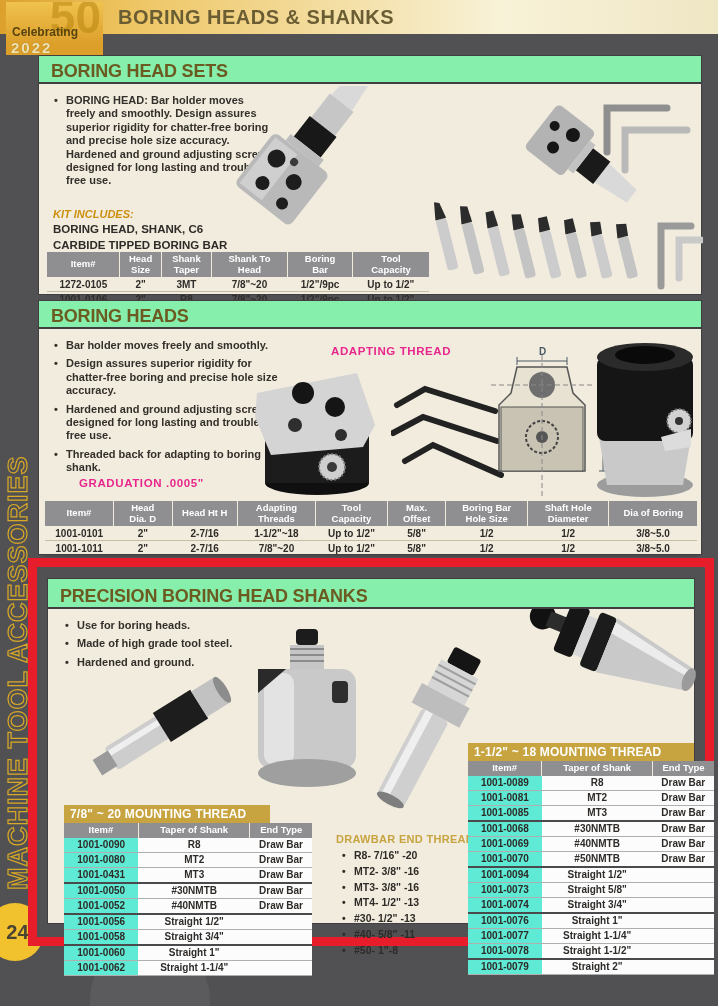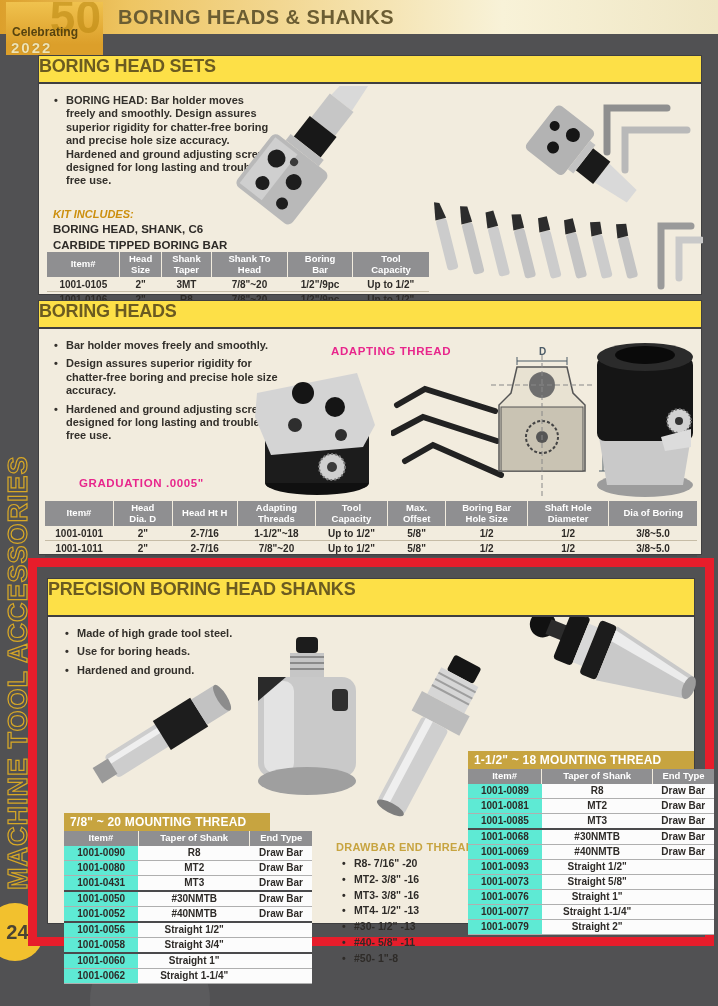--- a/index.html
+++ b/index.html
@@ -25,21 +25,21 @@
     .sidebar-text{color:transparent;-webkit-text-stroke:1.2px #D8A826;}}
   .page-circle{position:absolute;left:-14px;top:903px;width:58px;height:58px;border-radius:50%;
     background:#F2C12E;z-index:2;display:flex;align-items:center;justify-content:center;}
   .page-circle span{font-size:20px;font-weight:800;color:#4A4433;margin-left:16px;}
   .gear{position:absolute;border-radius:50%;background:#5E5E60;z-index:0;}
   .gear.g1{left:90px;top:940px;width:120px;height:120px;background:#5B5B5D;}
   .gear.g2{left:70px;top:890px;width:52px;height:62px;border-radius:10px;background:#77777A;}
 
   
   .sec{position:absolute;left:38px;width:664px;background:#F2ECDE;border:1px solid #3F3F41;}
-  .sec-head{height:28px;background:#fde047;display:flex;align-items:flex-start;padding-left:0;border-bottom:2px solid #3F3F41;}
+  .sec-head{height:28px;background:#86efac;display:flex;align-items:flex-end;padding-left:12px;border-bottom:2px solid #3F3F41;}
   .sec-head h2{margin:0;font-size:18px;font-weight:800;color:#6B5B21;letter-spacing:-.2px;}
   .sec-body{position:relative;}
 
   ul.bullets{list-style:none;margin:0;padding:0;}
   ul.bullets li{position:relative;padding-left:13px;font-size:11px;font-weight:700;color:#33302B;line-height:1.22;margin-bottom:5px;}
   ul.bullets li:before{content:"•";position:absolute;left:1px;top:0;color:#33302B;}
 
   
   table.data{border-collapse:collapse;table-layout:fixed;width:100%;}
   table.data th{background:#8F8F91;color:#FFFFFF;font-size:9.5px;font-weight:700;line-height:1.12;padding:2px 8px;border-left:1px solid #F2ECDE;}
@@ -185,21 +185,21 @@
               <th>Item#</th>
               <th>Head Size</th>
               <th>Shank Taper</th>
               <th>Shank To Head</th>
               <th>Boring Bar</th>
               <th>Tool Capacity</th>
             </tr>
           </thead>
           <tbody>
             <tr>
-              <td>1001-0105</td>
+              <td>1272-0105</td>
               <td>2"</td>
               <td>3MT</td>
               <td>7/8"~20</td>
               <td>1/2"/9pc</td>
               <td>Up to 1/2"</td>
             </tr>
             <tr>
               <td>1001-0106</td>
               <td>2"</td>
               <td>R8</td>
@@ -222,20 +222,21 @@
 
   <section class="sec" style="top:300px;height:255px;">
     <div class="sec-head">
       <h2>BORING HEADS</h2>
     </div>
     <div class="sec-body" style="height:267px;">
       <ul class="bullets abs" style="left:14px;top:10px;width:225px;">
           <li>Bar holder moves freely and smoothly.</li>
           <li>Design assures superior rigidity for chatter-free boring and precise hole size accuracy.</li>
           <li>Hardened and ground adjusting screw designed for long lasting and trouble free use.</li>
+          <li>Threaded back for adapting to boring shank.</li>
         </ul>
       <div class="magenta abs" style="left:40px;top:148px;">GRADUATION .0005"</div>
       <div class="magenta abs" style="left:292px;top:16px;">ADAPTING THREAD</div>
 
       <svg class="abs" style="left:198px;top:26px;" width="160" height="142" viewBox="0 0 160 142">
         <ellipse cx="80" cy="128" rx="52" ry="12" fill="#101010"></ellipse>
         <rect x="28" y="78" width="104" height="50" fill="#1c1c1c"></rect>
         <polygon points="20,38 120,18 138,70 126,92 34,100 18,62" fill="#d4d4d4"></polygon>
         <circle cx="66" cy="38" r="11" fill="#151515"></circle>
         <circle cx="98" cy="52" r="10" fill="#151515"></circle>
@@ -354,27 +355,27 @@
               <td>1</td>
               <td>5/8~15.0</td>
             </tr>
           </tbody>
         </table>
     </div>
   </section>
 
   <div class="red-frame">
     <section class="sec">
-      <div class="sec-head" style="height:38px;">
+      <div class="sec-head" style="height:30px;">
         <h2>PRECISION BORING HEAD SHANKS</h2>
       </div>
       <div class="sec-body" style="height:314px;">
         <ul class="bullets abs" style="left:16px;top:10px;width:225px;">
+            <li>Use for boring heads.</li>
             <li>Made of high grade tool steel.</li>
-            <li>Use for boring heads.</li>
             <li>Hardened and ground.</li>
           </ul>
 
         <svg class="abs" style="left:18px;top:44px;" width="190" height="150" viewBox="0 0 190 150">
           <g transform="rotate(-32 95 75)">
             <rect x="36" y="62" width="120" height="26" rx="4" fill="#cdcdcd"></rect>
             <rect x="36" y="66" width="120" height="6" fill="#efefef"></rect>
             <rect x="96" y="58" width="44" height="34" fill="#1d1d1d"></rect>
             <rect x="140" y="60" width="26" height="30" fill="#c2c2c2"></rect>
             <rect x="20" y="66" width="18" height="18" fill="#9a9a9a"></rect>
@@ -539,38 +540,53 @@
                 <tr>
                   <td>1001-0068</td>
                   <td>#30NMTB</td>
                   <td>Draw Bar</td>
                 </tr>
                 <tr>
                   <td>1001-0069</td>
                   <td>#40NMTB</td>
                   <td>Draw Bar</td>
                 </tr>
-                <tr>
-                  <td>1001-0093</td>
+                <tr class="group-end">
+                  <td>1001-0070</td>
+                  <td>#50NMTB</td>
+                  <td>Draw Bar</td>
+                </tr>
+                <tr>
+                  <td>1001-0094</td>
                   <td>Straight 1/2"</td>
                   <td></td>
                 </tr>
                 <tr>
                   <td>1001-0073</td>
                   <td>Straight 5/8"</td>
                   <td></td>
                 </tr>
+                <tr class="group-end">
+                  <td>1001-0074</td>
+                  <td>Straight 3/4"</td>
+                  <td></td>
+                </tr>
                 <tr>
                   <td>1001-0076</td>
                   <td>Straight 1"</td>
                   <td></td>
                 </tr>
                 <tr>
                   <td>1001-0077</td>
                   <td>Straight 1-1/4"</td>
+                  <td></td>
+                </tr>
+                <tr class="group-end">
+                  <td>1001-0078</td>
+                  <td>Straight 1-1/2"</td>
                   <td></td>
                 </tr>
                 <tr>
                   <td>1001-0079</td>
                   <td>Straight 2"</td>
                   <td></td>
                 </tr>
               </tbody>
             </table>
         </div>

